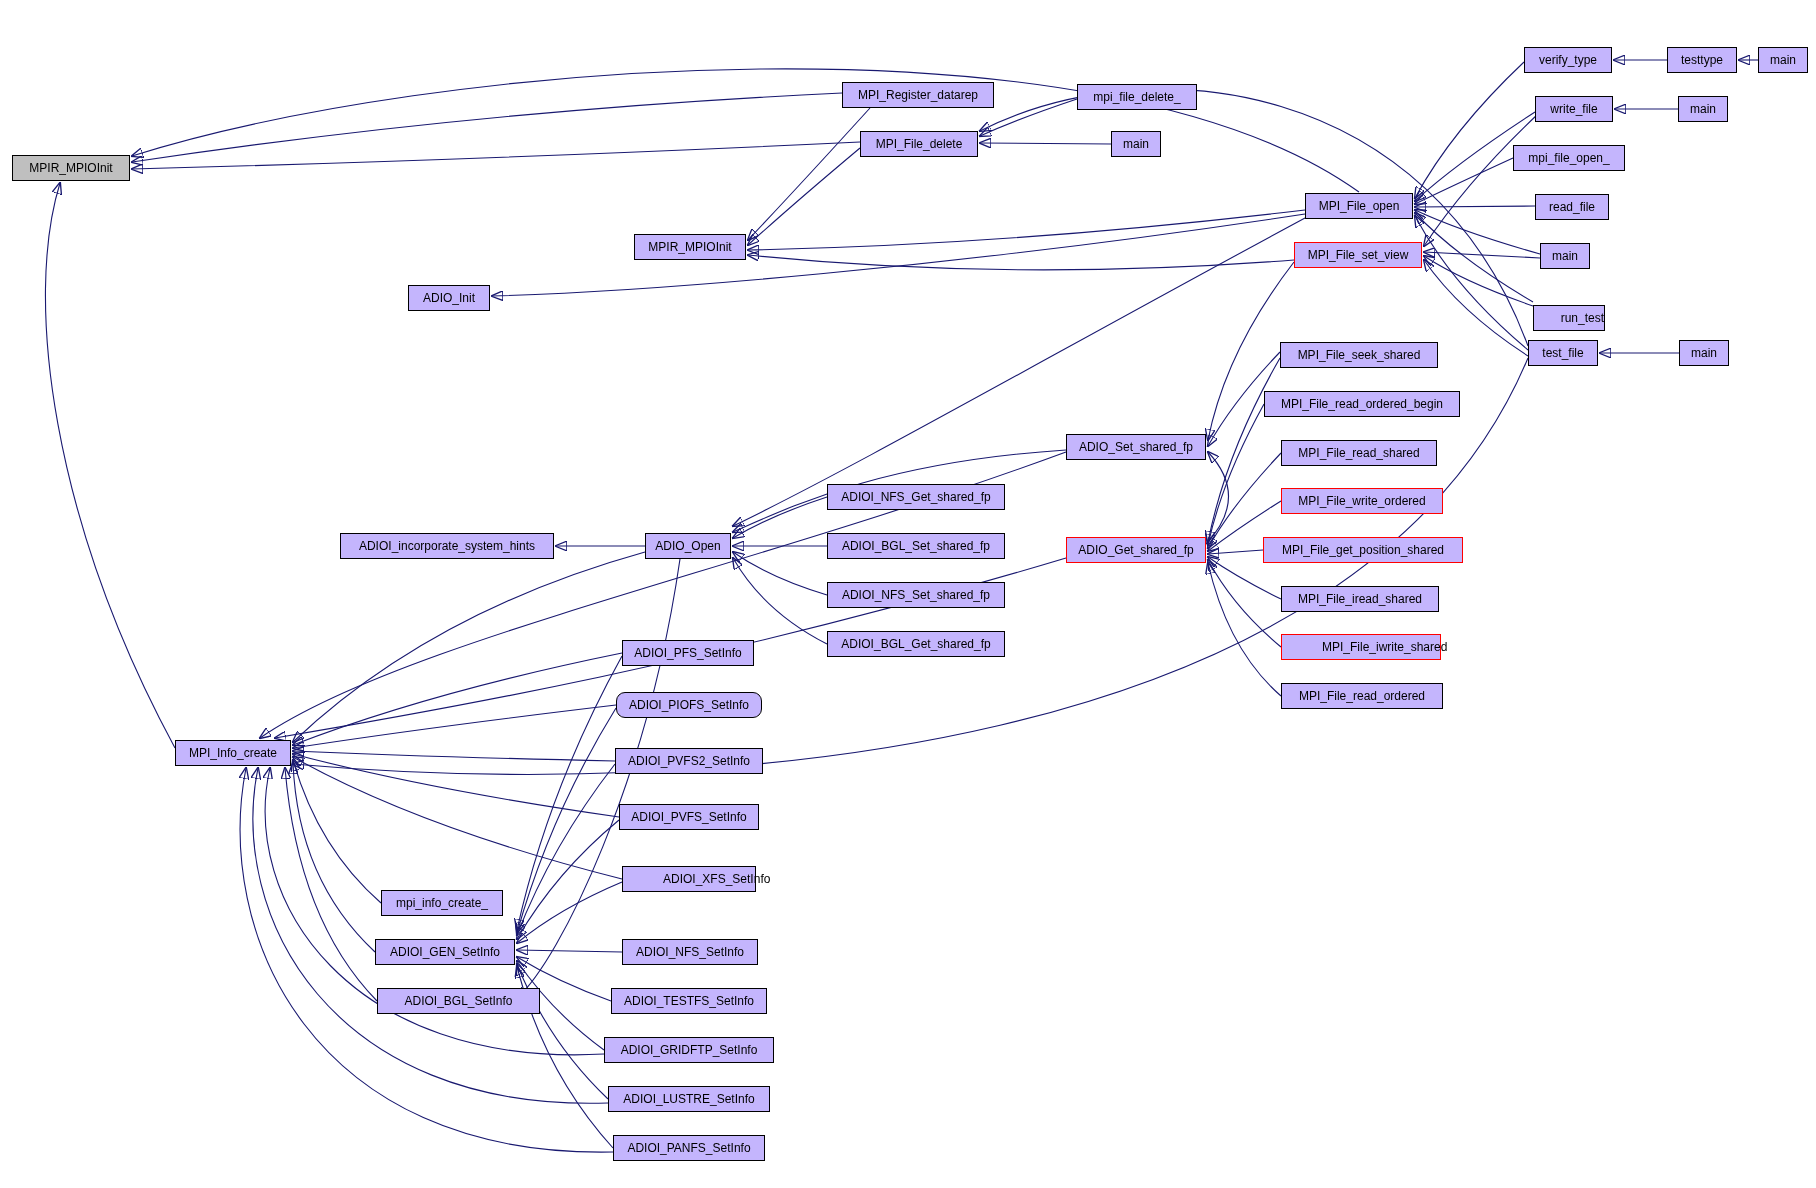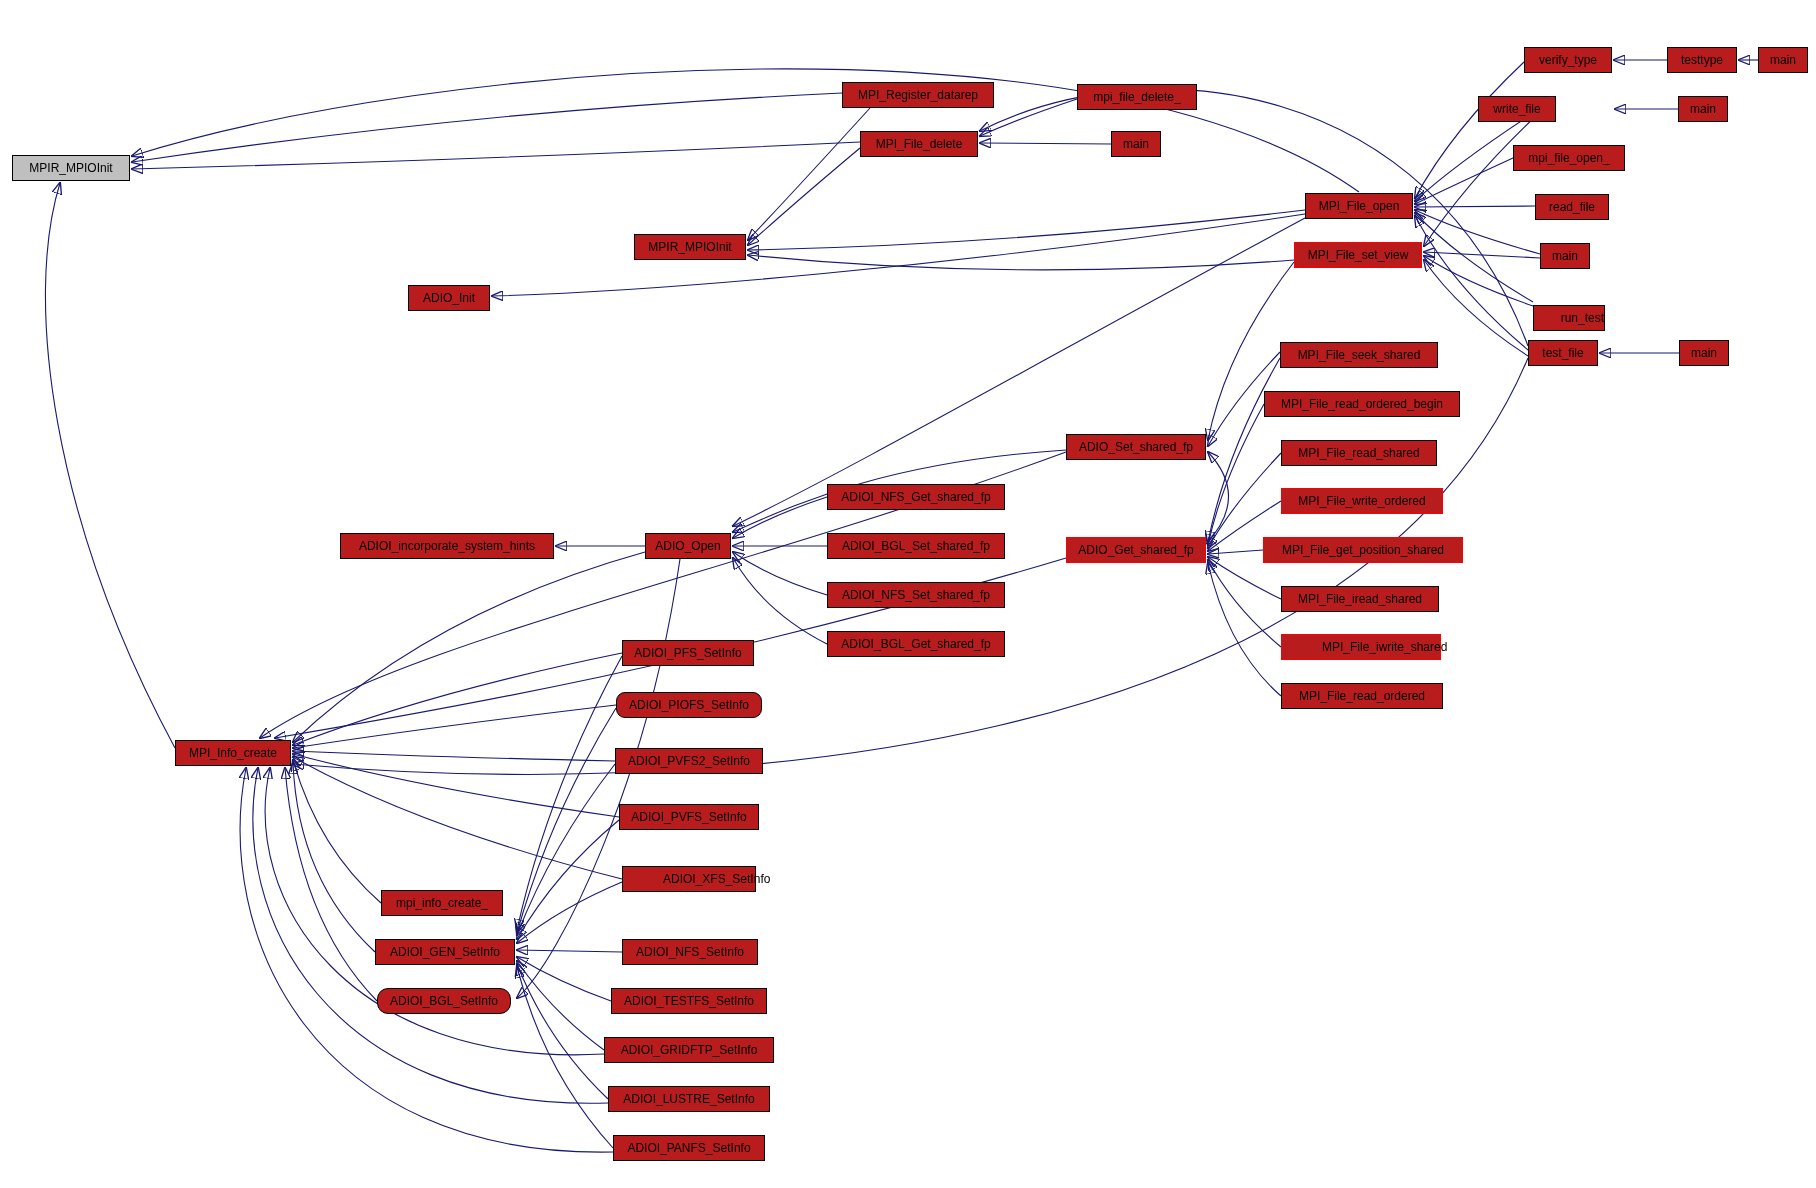--- a/index.html
+++ b/index.html
@@ -17,21 +17,21 @@
     fill:none;
     stroke:#191970;
     stroke-width:1.1;
   }
   .node{
     position:absolute;
     height:26px;
     line-height:24px;
     box-sizing:border-box;
     border:1px solid #000000;
-    background:#b91c1c;
+    background:#c4b5fd;
     color:#000000;
     font-size:12px;
     text-align:center;
     white-space:nowrap;
     cursor:pointer;
   }
   .node.gray{background:#bfbfbf;}
   .node.red{border-color:#ff0000;}
 </style>
 </head>
@@ -119,21 +119,21 @@
 <div class="node gray" style="left: 12px; top: 155px; width: 118px;">MPIR_MPIOInit</div>
     <div class="node" style="left: 842px; top: 82px; width: 152px;">MPI_Register_datarep</div>
     <div class="node" style="left: 1077px; top: 84px; width: 120px;">mpi_file_delete_</div>
     <div class="node" style="left: 860px; top: 131px; width: 118px;">MPI_File_delete</div>
     <div class="node" style="left: 1111px; top: 131px; width: 50px;">main</div>
     <div class="node" style="left: 634px; top: 234px; width: 112px;">MPIR_MPIOInit</div>
     <div class="node" style="left: 408px; top: 285px; width: 82px;">ADIO_Init</div>
     <div class="node" style="left: 1524px; top: 47px; width: 88px;">verify_type</div>
     <div class="node" style="left: 1667px; top: 47px; width: 70px;">testtype</div>
     <div class="node" style="left: 1758px; top: 47px; width: 50px;">main</div>
-    <div class="node" style="left: 1478px; top: 96px; width: 78px; text-align: center;">write_file</div>
+    <div class="node" style="left: 1535px; top: 96px; width: 78px; text-align: center;">write_file</div>
     <div class="node" style="left: 1678px; top: 96px; width: 50px;">main</div>
     <div class="node" style="left: 1513px; top: 145px; width: 112px;">mpi_file_open_</div>
     <div class="node" style="left: 1305px; top: 193px; width: 108px;">MPI_File_open</div>
     <div class="node" style="left: 1535px; top: 194px; width: 74px;">read_file</div>
     <div class="node red" style="left: 1294px; top: 242px; width: 128px;">MPI_File_set_view</div>
     <div class="node" style="left: 1540px; top: 243px; width: 50px;">main</div>
     <div class="node" style="left: 1533px; top: 305px; width: 72px; text-align: right;">run_test</div>
     <div class="node" style="left: 1528px; top: 340px; width: 70px;">test_file</div>
     <div class="node" style="left: 1679px; top: 340px; width: 50px;">main</div>
     <div class="node" style="left: 1280px; top: 342px; width: 158px;">MPI_File_seek_shared</div>
@@ -154,18 +154,18 @@
     <div class="node" style="left: 1281px; top: 683px; width: 162px;">MPI_File_read_ordered</div>
     <div class="node" style="left: 622px; top: 640px; width: 132px;">ADIOI_PFS_SetInfo</div>
     <div class="node" style="left: 616px; top: 692px; width: 146px; border-radius: 9px;">ADIOI_PIOFS_SetInfo</div>
     <div class="node" style="left: 175px; top: 740px; width: 116px;">MPI_Info_create</div>
     <div class="node" style="left: 615px; top: 748px; width: 148px;">ADIOI_PVFS2_SetInfo</div>
     <div class="node" style="left: 619px; top: 804px; width: 140px;">ADIOI_PVFS_SetInfo</div>
     <div class="node" style="left: 622px; top: 866px; width: 134px; padding-left: 40px;">ADIOI_XFS_SetInfo</div>
     <div class="node" style="left: 381px; top: 890px; width: 122px;">mpi_info_create_</div>
     <div class="node" style="left: 375px; top: 939px; width: 140px;">ADIOI_GEN_SetInfo</div>
     <div class="node" style="left: 622px; top: 939px; width: 136px;">ADIOI_NFS_SetInfo</div>
-    <div class="node" style="left: 377px; top: 988px; width: 134px; border-radius: 11px;">ADIOI_BGL_SetInfo</div>
+    <div class="node" style="left: 377px; top: 988px; width: 163px;">ADIOI_BGL_SetInfo</div>
     <div class="node" style="left: 611px; top: 988px; width: 156px;">ADIOI_TESTFS_SetInfo</div>
     <div class="node" style="left: 604px; top: 1037px; width: 170px;">ADIOI_GRIDFTP_SetInfo</div>
     <div class="node" style="left: 608px; top: 1086px; width: 162px;">ADIOI_LUSTRE_SetInfo</div>
     <div class="node" style="left: 613px; top: 1135px; width: 152px;">ADIOI_PANFS_SetInfo</div>
   </div>
 
 </body></html>

